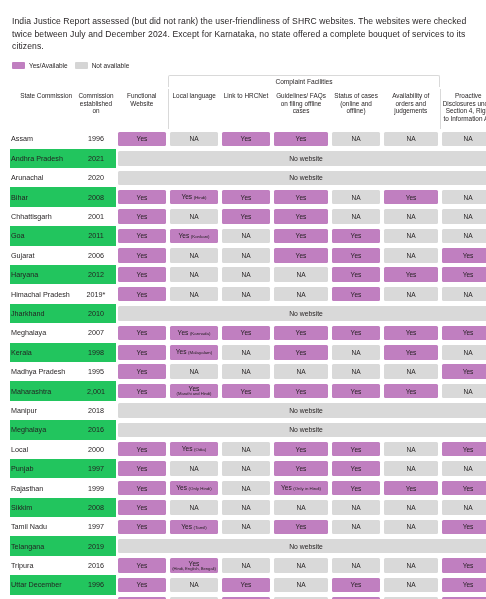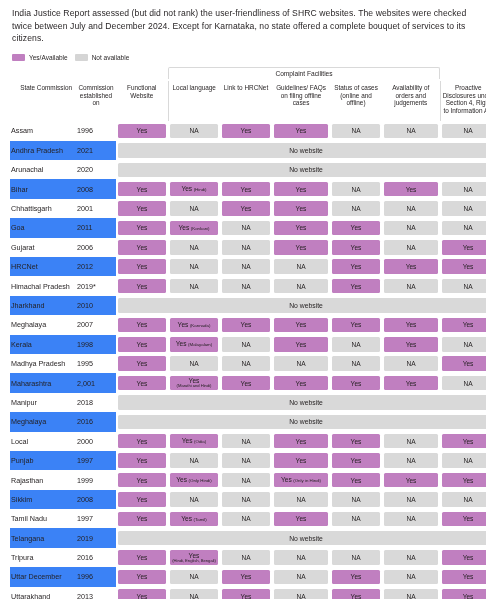--- a/index.html
+++ b/index.html
@@ -4,21 +4,21 @@
 <style>
   * { box-sizing: border-box; }
   html, body {
     margin: 0; padding: 0;
     width: 486px; height: 599px;
     background: #ffffff;
     font-family: "Liberation Sans", sans-serif;
     color: #231f20;
     overflow: hidden;
   }
-  #page { position: relative; width: 486px; height: 599px; padding: 0 8px; }
+  #page { position: relative; width: 486px; height: 599px; padding: 8px 8px; }
 
   
   .intro {
     font-size: 8.6px;
     line-height: 12.6px;
     color: #231f20;
     padding: 7px 6px 0 4px;
     letter-spacing: 0.01em;
   }
 
@@ -77,27 +77,27 @@
     padding: 3px 2px 5px 2px;
     height: 40px;
   }
   th.colhead.right-al { text-align: right; padding-right: 4px; }
   th.cf-mid  { border-left: none; border-right: none; }
   th.cf-first{ border-left: 1px solid #d9d9d9; border-right: none; }
   th.cf-last { border-left: none; border-right: 1px solid #d9d9d9; }
 
   
   tr.row { height: 19.4px; }
-  tr.row.alt td.bgcell { background: #3b82f6; }
+  tr.row.alt td.bgcell { background: #22c55e; }
   td.state {
     font-size: 7.2px; text-align: left; padding-right: 6px;
     color: #231f20; white-space: nowrap;
   }
   td.year {
-    font-size: 7.2px; color: #231f20;
+    font-size: 7.2px; text-align: center; color: #231f20;
   }
   td.cell { padding: 1.6px 2px; }
 
   .chip {
     height: 14.5px;
     border-radius: 1.5px;
     display: flex; flex-direction: column;
     align-items: center; justify-content: center;
     font-size: 6.6px;
     line-height: 7px;
@@ -314,21 +314,21 @@
             <div class="chip yes">Yes</div>
           </td>
           <td class="cell">
             <div class="chip no">NA</div>
           </td>
           <td class="cell">
             <div class="chip yes">Yes</div>
           </td>
         </tr>
         <tr class="row alt">
-          <td class="state bgcell">HRCNet</td>
+          <td class="state bgcell">Haryana</td>
           <td class="year bgcell">2012</td>
           <td class="cell">
             <div class="chip yes">Yes</div>
           </td>
           <td class="cell">
             <div class="chip no">NA</div>
           </td>
           <td class="cell">
             <div class="chip no">NA</div>
           </td>

